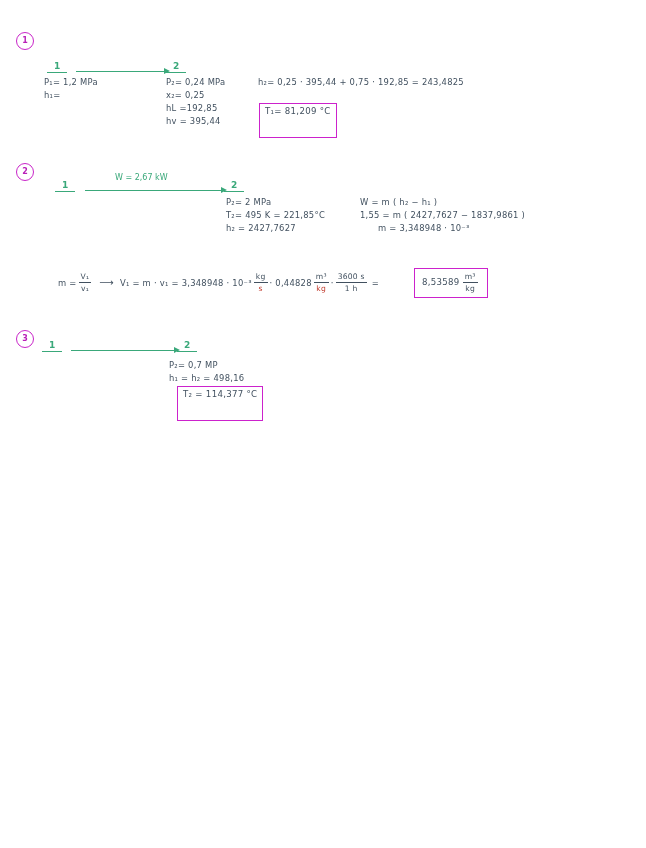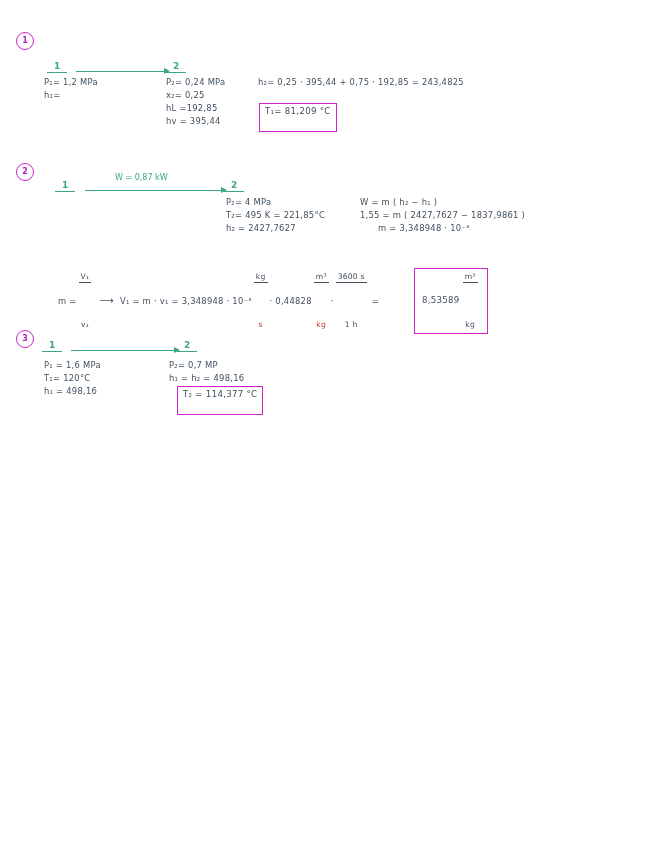--- a/index.html
+++ b/index.html
@@ -67,40 +67,39 @@
     letter-spacing:0.25px;
     line-height:13px;
   }
   .col{position:absolute;}
   .col .hw{position:relative;display:block;}
 
   
   .answer-box{
     position:absolute;
     border:1.7px solid #cc22cc;
-    padding:2px 5px 14px 5px;
+    padding:2px 5px 20px 5px;
     white-space:nowrap;
     font-family:"DejaVu Sans", sans-serif;
     font-size:8.6px;
     color:#41505f;
     letter-spacing:0.3px;
     background:#ffffff;
     line-height:11px;
   }
 
   
   .frac{
     display:inline-flex;
     flex-direction:column;
     align-items:center;
     vertical-align:middle;
     margin:0 2px;
     line-height:9px;
     font-size:7.6px;
-    gap:36px;
   }
   .frac .num{border-bottom:1px solid #41505f;padding:0 2px 1px 2px;}
   .frac .den{padding:1px 2px 0 2px;}
   .frac.red .den{color:#c0392b;}
   .frac.red .num{color:#41505f;}
   .inline-row{
     position:absolute;
     display:flex;
     align-items:center;
     white-space:nowrap;
@@ -143,26 +142,26 @@
 
   <div class="answer-box" style="left:259px;top:103px;">T₁= 81,209 °C</div>
 
   <div class="badge" style="left:16px;top:163px;">2</div>
 
   <div>
     <div class="node-label" style="left:55px;top:180px;">1</div>
     <div class="arrow-line" style="left:85px;top:190px;width:138px;"></div>
     <div class="arrow-head" style="left:221px;top:187px;"></div>
     <div class="node-label" style="left:224px;top:180px;">2</div>
-    <div class="work-label" style="left:115px;top:173px;">W = 0,87 kW</div>
+    <div class="work-label" style="left:115px;top:173px;">W = 2,67 kW</div>
   </div>
 
 
   <div class="col" style="left:226px;top:196px;">
-    <span class="hw">P₂= 4 MPa</span>
+    <span class="hw">P₂= 2 MPa</span>
     <span class="hw">T₂= 495 K = 221,85°C</span>
     <span class="hw">h₂ = 2427,7627</span>
   </div>
 
   <div class="col" style="left:360px;top:196px;">
     <span class="hw">W = m ( h₂ − h₁ )</span>
     <span class="hw">1,55 =  m ( 2427,7627 − 1837,9861 )</span>
     <span class="hw" style="padding-left:18px;">m = 3,348948 · 10⁻³</span>
   </div>
 
@@ -203,25 +202,20 @@
 
   <div class="badge" style="left:16px;top:330px;">3</div>
 
   <div>
     <div class="node-label" style="left:42px;top:340px;">1</div>
     <div class="arrow-line" style="left:71px;top:350px;width:105px;"></div>
     <div class="arrow-head" style="left:174px;top:347px;"></div>
     <div class="node-label" style="left:177px;top:340px;">2</div>
   </div>
 
-  <div class="col" style="left:44px;top:359px;">
-    <span class="hw">P₁ = 1,6 MPa</span>
-    <span class="hw">T₁= 120°C</span>
-    <span class="hw">h₁ = 498,16</span>
-  </div>
 
   <div class="col" style="left:169px;top:359px;">
     <span class="hw">P₂= 0,7 MP</span>
     <span class="hw">h₁ = h₂ = 498,16</span>
   </div>
 
   <div class="answer-box" style="left:177px;top:386px;text-align:right;">T₂ = 114,377 °C</div>
 
 </div>
 

